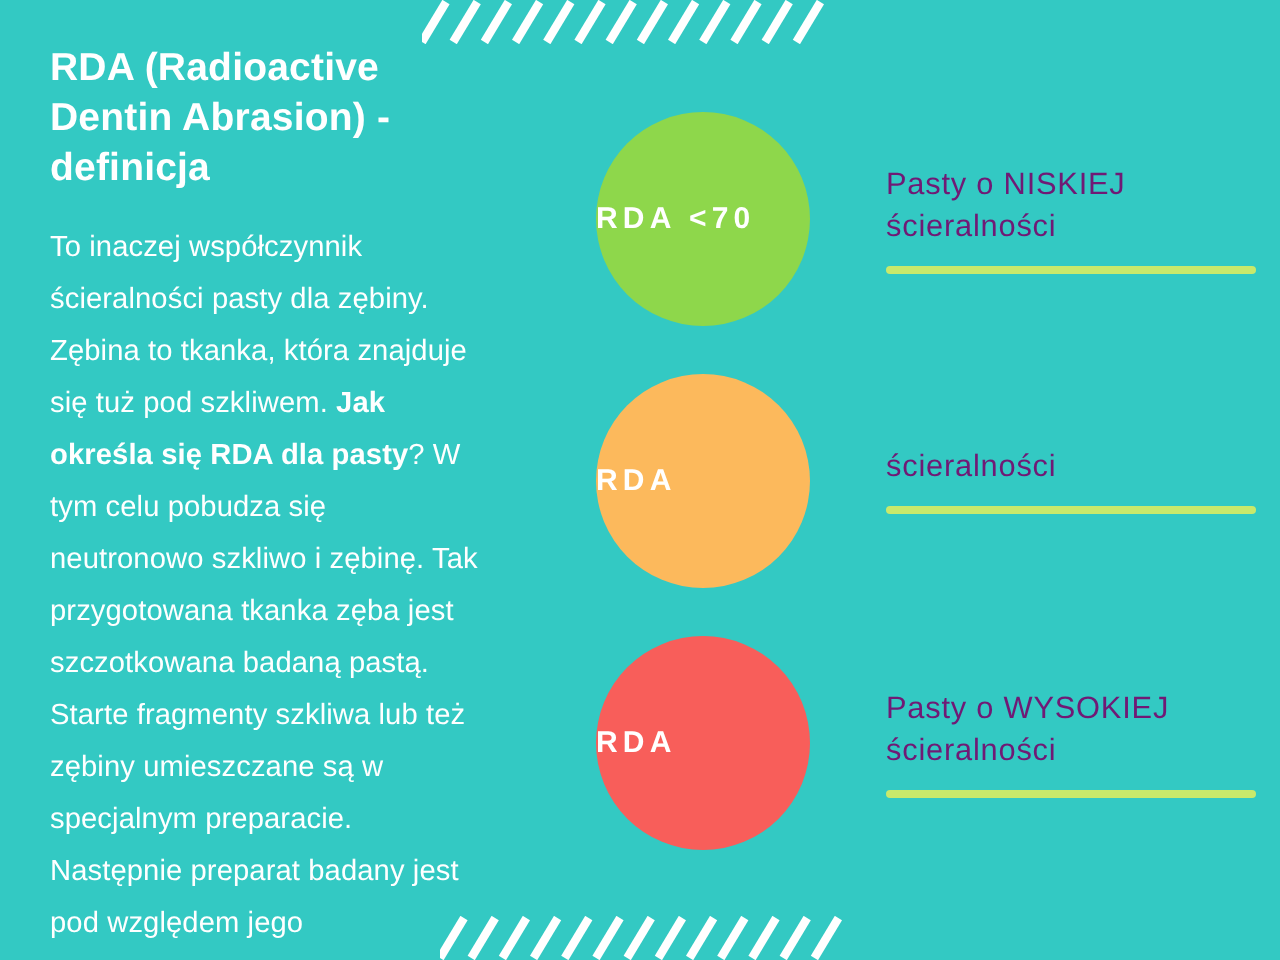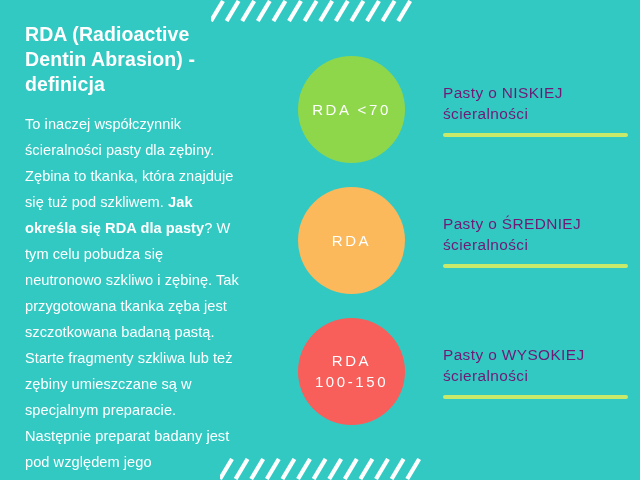--- a/index.html
+++ b/index.html
@@ -73,24 +73,24 @@
     display: flex;
     align-items: center;
   }
   .circle {
     width: 107px;
     height: 107px;
     border-radius: 50%;
     flex: 0 0 107px;
     display: flex;
     flex-direction: column;
-    align-items: center;
+    align-items: flex-start;
     justify-content: center;
     color: #ffffff;
-    font-weight: 400;
+    font-weight: 700;
     font-size: 15px;
     letter-spacing: 2.6px;
     line-height: 21px;
     text-align: center;
   }
   .circle-line { display: block; }
 
   .label-block {
     margin-left: 38px;
     flex: 1 1 auto;
@@ -167,29 +167,27 @@
         <div class="label-text">Pasty o NISKIEJ</div>
         <div class="label-text">ścieralności</div>
         <div class="label-rule" style="background: rgb(201, 233, 107);"></div>
       </div>
     </div>
     <div class="row">
       <div class="circle" style="background: rgb(252, 185, 92);">
         <span class="circle-line">RDA</span>
       </div>
       <div class="label-block">
-        <div class="label-text">Pasty o ŚREDNIEJ</div>
         <div class="label-text">ścieralności</div>
         <div class="label-rule" style="background: rgb(201, 233, 107);"></div>
       </div>
     </div>
     <div class="row">
       <div class="circle" style="background: rgb(248, 94, 90);">
         <span class="circle-line">RDA</span>
-        <span class="circle-line">100-150</span>
       </div>
       <div class="label-block">
         <div class="label-text">Pasty o WYSOKIEJ</div>
         <div class="label-text">ścieralności</div>
         <div class="label-rule" style="background: rgb(201, 233, 107);"></div>
       </div>
     </div>
   </div>
 
 </body></html>

